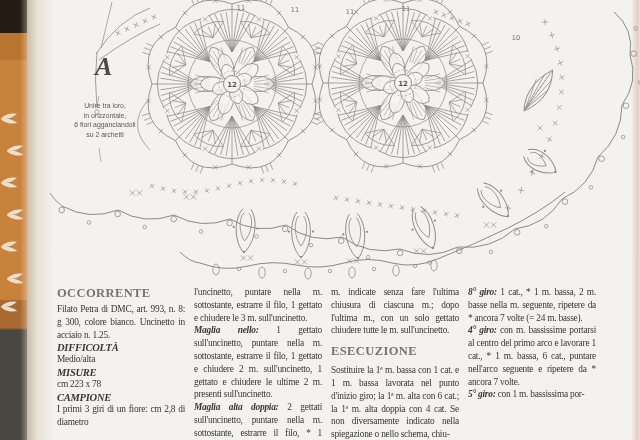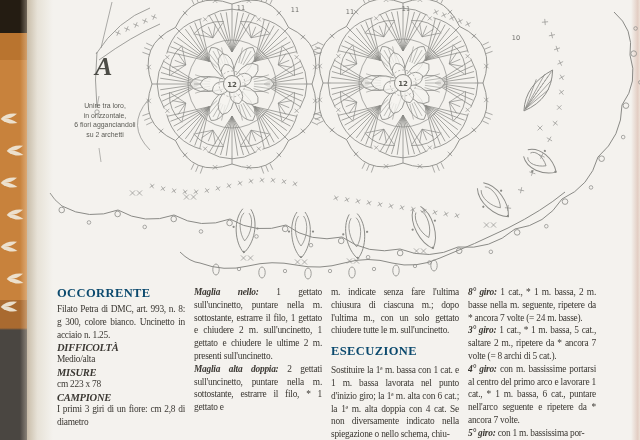--- a/index.html
+++ b/index.html
@@ -18,21 +18,21 @@
   #chart{position:absolute;left:40px;top:0;}
   .num{font:6.5px "DejaVu Sans",sans-serif;fill:#6c6c68;text-anchor:middle;}
   .numb{font:bold 7px "DejaVu Sans",sans-serif;fill:#55554f;text-anchor:middle;}
   #label-a{position:absolute;left:95px;top:52px;font:italic bold 26px "Liberation Serif",serif;color:#4c4c46;}
   #annotation{position:absolute;left:55px;top:101px;width:100px;text-align:center;
         font:6.9px "Liberation Sans",sans-serif;color:#5a5a54;line-height:1.4;white-space:pre-line;}
   
   #cols{position:absolute;left:57px;top:286px;width:540px;height:154px;display:flex;gap:9px;}
   .col{width:128px;overflow:hidden;font-size:9.4px;letter-spacing:-0.25px;line-height:12.8px;color:#3b3833;}
   .col p{margin:0;text-align:justify;}
-  .gold{margin:0 0 2px 0;font:bold 12.5px "Liberation Serif",serif;letter-spacing:.4px;color:#0c4a6e;}
+  .gold{margin:0 0 2px 0;font:bold 12.5px "Liberation Serif",serif;letter-spacing:.4px;color:#737373;}
   .gold.esec{margin-top:7px;margin-bottom:5px;}
   .sub{margin:1px 0 0 0;font:bold italic 10.5px "Liberation Serif",serif;color:#3b3833;}
   .lead{font-style:italic;font-weight:bold;}
 </style>
 </head>
 <body>
 
 <div id="page">
 
   <div id="strip">
@@ -840,30 +840,30 @@
       <p>Filato Petra di DMC, art. 993, n. 8: g 300, colore bianco. Uncinetto in acciaio n. 1.25.</p>
       <h4 class="sub">DIFFICOLTÀ</h4>
       <p>Medio/alta</p>
       <h4 class="sub">MISURE</h4>
       <p>cm 223 x 78</p>
       <h4 class="sub">CAMPIONE</h4>
       <p>I primi 3 giri di un fiore: cm 2,8 di diametro</p>
     </div>
 
     <div class="col">
+      <p><span>l'uncinetto, puntare nella m. sottostante, estrarre il filo, 1 gettato e chiudere le 3 m. sull'uncinetto.</span></p>
       <p><span class="lead">Maglia nello:</span><span> 1 gettato sull'uncinetto, puntare nella m. sottostante, estrarre il filo, 1 gettato e chiudere 2 m. sull'uncinetto, 1 gettato e chiudere le ultime 2 m. presenti sull'uncinetto.</span></p>
       <p><span class="lead">Maglia alta doppia:</span><span> 2 gettati sull'uncinetto, puntare nella m. sottostante, estrarre il filo, * 1 gettato e</span></p>
     </div>
 
     <div class="col">
       <p>m. indicate senza fare l'ultima chiusura di ciascuna m.; dopo l'ultima m., con un solo gettato chiudere tutte le m. sull'uncinetto.</p>
       <h3 class="gold esec">ESECUZIONE</h3>
       <p>Sostituire la 1ª m. bassa con 1 cat. e 1 m. bassa lavorata nel punto d'inizio giro; la 1ª m. alta con 6 cat.; la 1ª m. alta doppia con 4 cat. Se non diversamente indicato nella spiegazione o nello schema, chiu-</p>
     </div>
 
     <div class="col">
       <p><span class="lead">8° giro:</span><span> 1 cat., * 1 m. bassa, 2 m. basse nella m. seguente, ripetere da * ancora 7 volte (= 24 m. basse).</span></p>
-      <p><span class="lead">3° giro:</span><span> 1 cat., * 1 m. bassa, 5 cat., saltare 2 m., ripetere da * ancora 7 volte (= 8 archi di 5 cat.).</span></p>
       <p><span class="lead">4° giro:</span><span> con m. bassissime portarsi al centro del primo arco e lavorare 1 cat., * 1 m. bassa, 6 cat., puntare nell'arco seguente e ripetere da * ancora 7 volte.</span></p>
       <p><span class="lead">5° giro:</span><span> con 1 m. bassissima por-</span></p>
     </div>
   </div>
 </div>
 
 </body></html>

